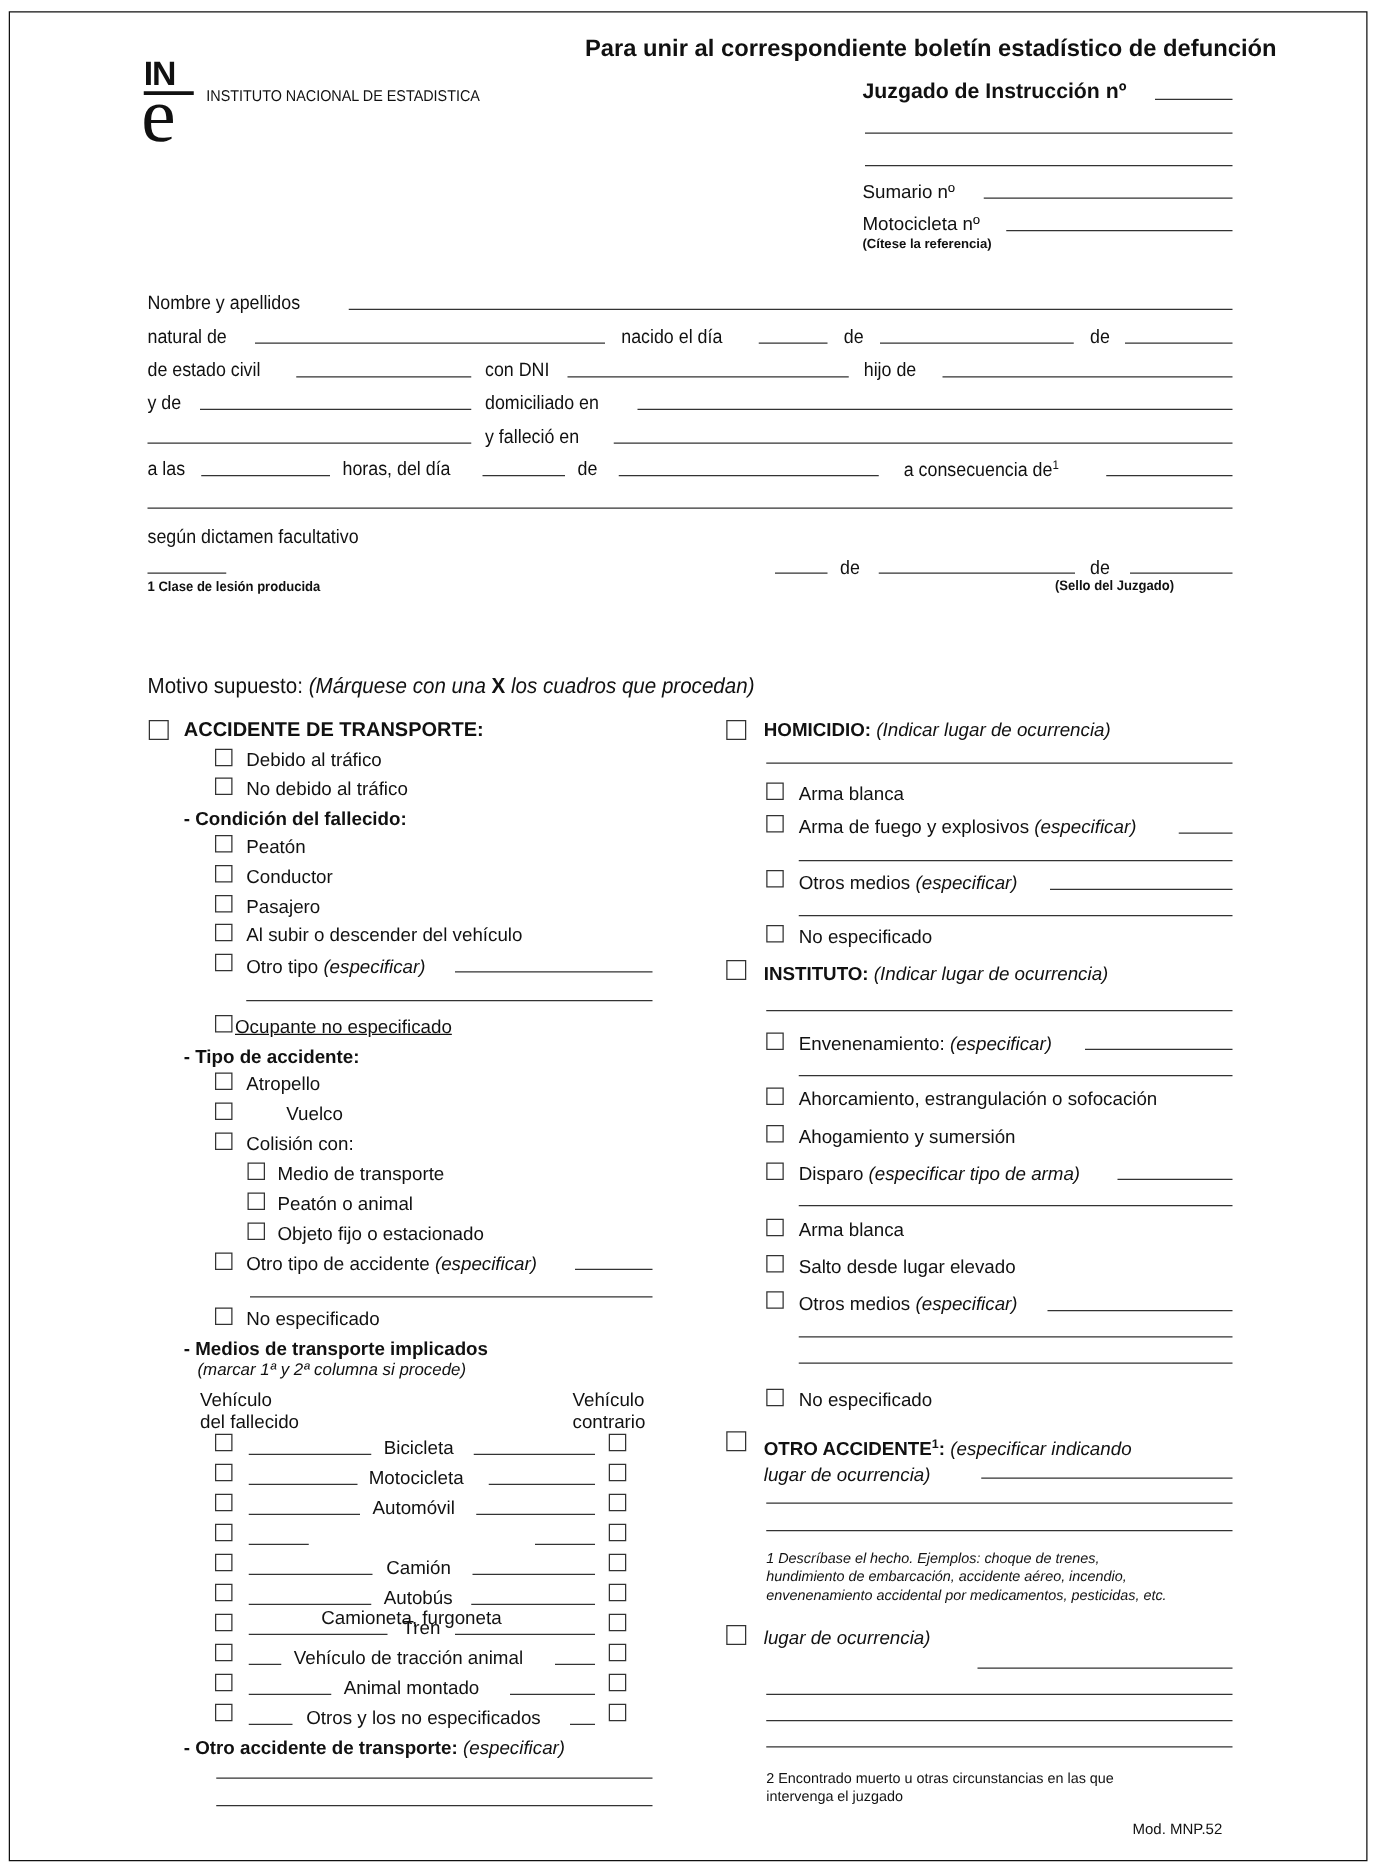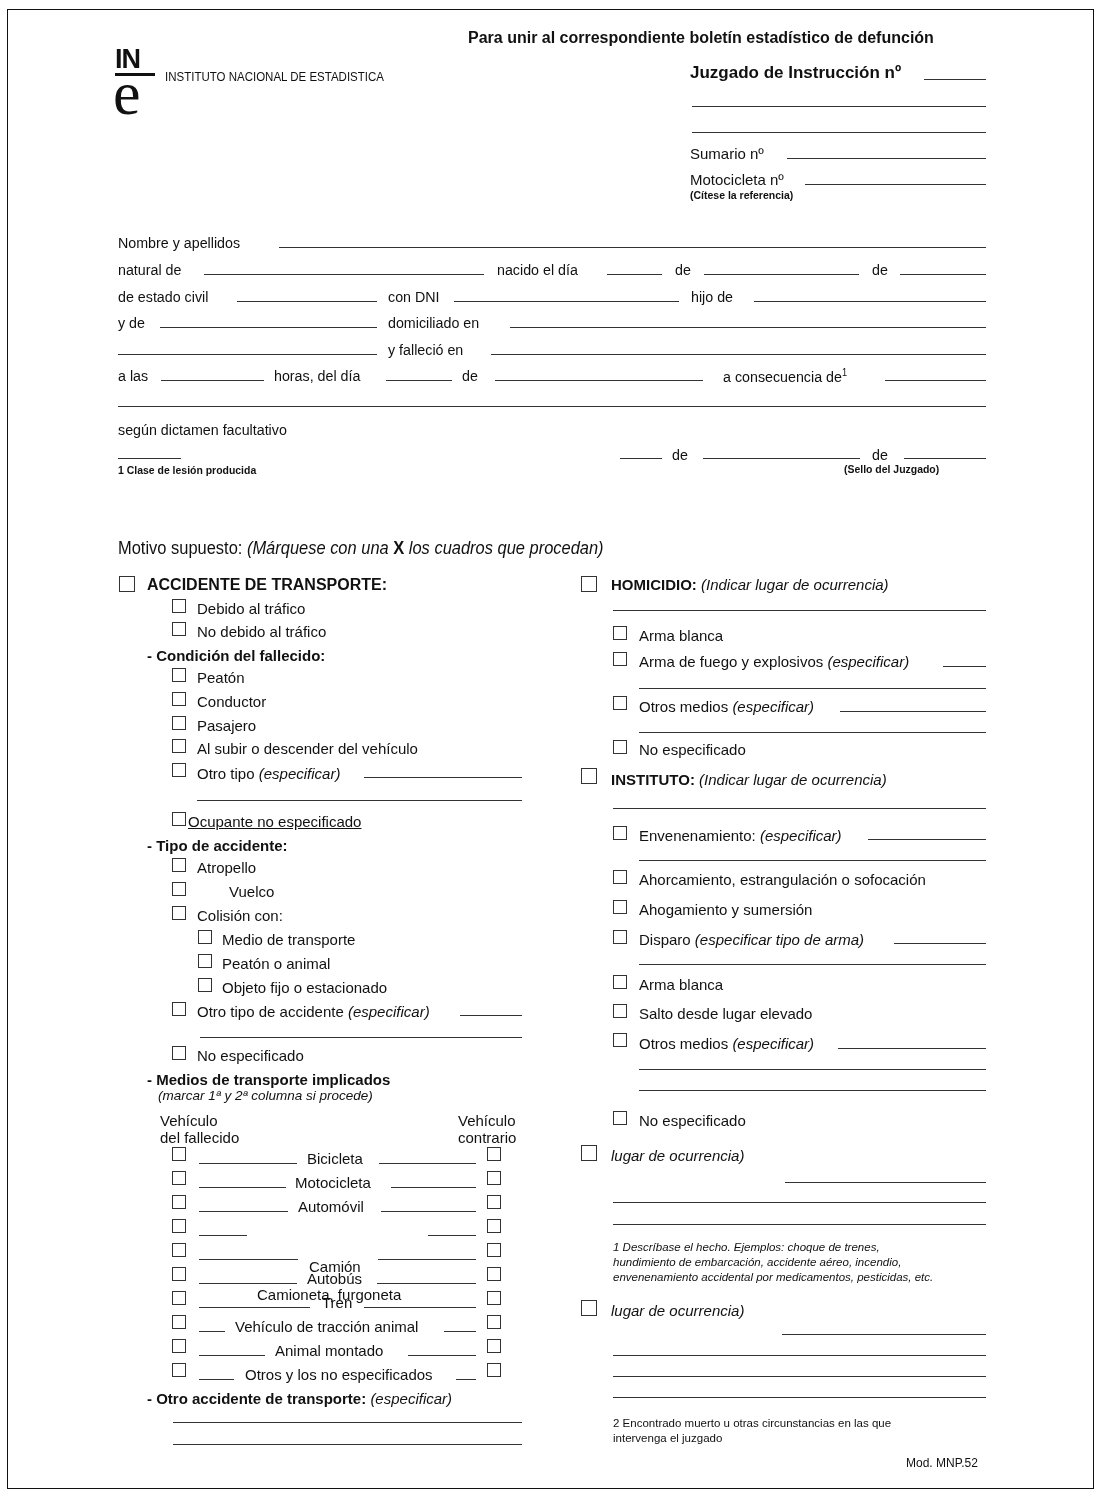--- a/index.html
+++ b/index.html
@@ -29,21 +29,21 @@
 
 <div class="page"></div>
 
 <div>
   <div class="logo-in">IN</div>
   <div class="logo-bar"></div>
   <div class="logo-e">e</div>
 </div>
 <div class="abs" style="left:165px;top:70px;font-size:12.5px;transform:scaleX(0.92);transform-origin:left;">INSTITUTO NACIONAL DE ESTADISTICA</div>
 
-<div class="abs b" style="left:468px;top:29px;font-size:16px;">Para unir al correspondiente boletín estadístico de defunción</div>
+<div class="abs b" style="left:468px;top:29px;font-size:19px;">Para unir al correspondiente boletín estadístico de defunción</div>
 <div class="abs b" style="left:690px;top:63px;font-size:17px;">Juzgado de Instrucción nº</div>
 <div class="ln" style="left:924px;top:79px;width:62px;"></div>
 <div class="ln" style="left:692px;top:106px;width:294px;"></div>
 <div class="ln" style="left:692px;top:132px;width:294px;"></div>
 <div class="abs t15" style="left:690px;top:145px;">Sumario nº</div>
 <div class="ln" style="left:787px;top:158px;width:199px;"></div>
 <div class="abs t15" style="left:690px;top:171px;">Motocicleta nº</div>
 <div class="ln" style="left:805px;top:184px;width:181px;"></div>
 <div class="abs b" style="left:690px;top:189px;font-size:10.5px;">(Cítese la referencia)</div>
 
@@ -179,21 +179,21 @@
 <div>
   <div class="cb" style="left:172px;top:1219px;"></div>
   <div class="ln" style="left:199px;top:1235px;width:48px;"></div>
   <div class="abs t15" style="left:257px;top:1286px;">Camioneta, furgoneta</div>
   <div class="ln" style="left:428px;top:1235px;width:48px;"></div>
   <div class="cb" style="left:487px;top:1219px;"></div>
 </div>
 <div>
   <div class="cb" style="left:172px;top:1243px;"></div>
   <div class="ln" style="left:199px;top:1259px;width:99px;"></div>
-  <div class="abs t15" style="left:309px;top:1246px;margin-top:12px;">Camión</div>
+  <div class="abs t15" style="left:309px;top:1246px;">Camión</div>
   <div class="ln" style="left:378px;top:1259px;width:98px;"></div>
   <div class="cb" style="left:487px;top:1243px;"></div>
 </div>
 <div>
   <div class="cb" style="left:172px;top:1267px;"></div>
   <div class="ln" style="left:199px;top:1283px;width:98px;"></div>
   <div class="abs t15" style="left:307px;top:1270px;">Autobús</div>
   <div class="ln" style="left:377px;top:1283px;width:99px;"></div>
   <div class="cb" style="left:487px;top:1267px;"></div>
 </div>
@@ -268,20 +268,21 @@
 <div class="cb" style="left:613px;top:1033px;"></div>
 <div class="abs t15" style="left:639px;top:1035px;"><span>Otros medios </span><span class="i">(especificar)</span></div>
 <div class="ln" style="left:838px;top:1048px;width:148px;"></div>
 <div class="ln" style="left:639px;top:1069px;width:347px;"></div>
 <div class="ln" style="left:639px;top:1090px;width:347px;"></div>
 <div class="cb" style="left:613px;top:1111px;"></div>
 <div class="abs t15" style="left:639px;top:1112px;">No especificado</div>
 
 <div class="cb big" style="left:581px;top:1145px;"></div>
 <div class="abs t15" style="left:611px;top:1145px;line-height:21px;">
+  <div><span class="b">OTRO ACCIDENTE</span><sup class="b">1</sup><span class="b">:</span><span class="i"> (especificar indicando</span></div>
   <div class="i">lugar de ocurrencia)</div>
 </div>
 <div class="ln" style="left:785px;top:1182px;width:201px;"></div>
 <div class="ln" style="left:613px;top:1202px;width:373px;"></div>
 <div class="ln" style="left:613px;top:1224px;width:373px;"></div>
 <div class="abs" style="left:613px;top:1240px;font-size:11.5px;line-height:15px;font-style:italic;">
   <div>1  Descríbase el hecho. Ejemplos: choque de trenes,</div>
   <div>hundimiento de embarcación, accidente aéreo, incendio,</div>
   <div>envenenamiento accidental por medicamentos, pesticidas, etc.</div>
 </div>

